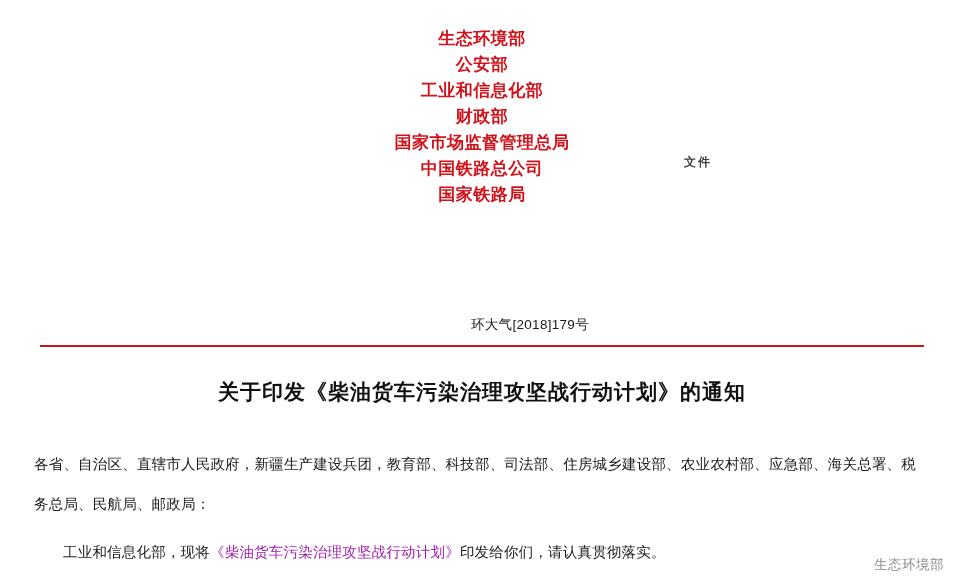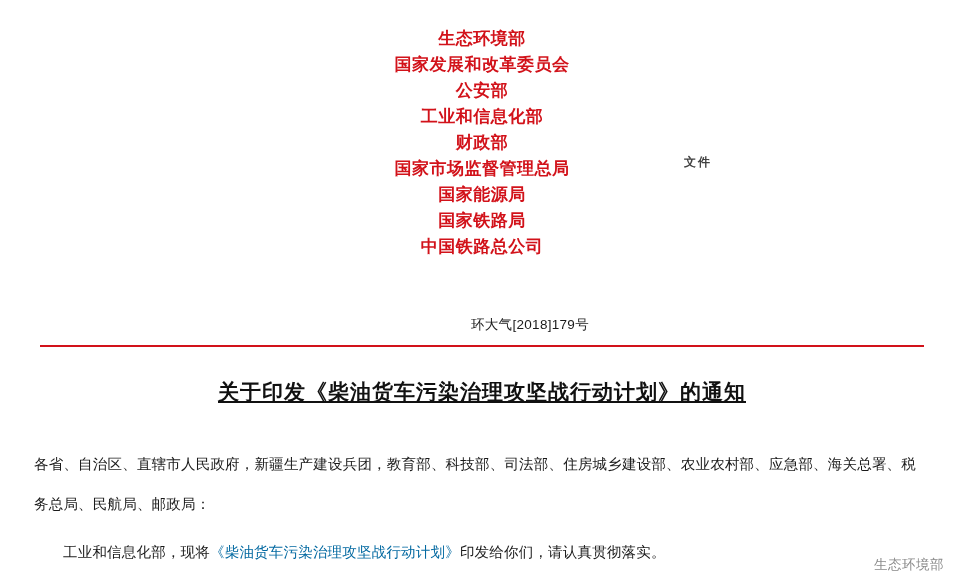--- a/index.html
+++ b/index.html
@@ -79,21 +79,20 @@
   .doc-title {
     position: absolute;
     left: 0;
     top: 378px;
     width: 964px;
     text-align: center;
     font-size: 21px;
     font-weight: bold;
     color: #111111;
     letter-spacing: 1px;
-    text-decoration: underline;
   }
 
   
   .body-text {
     position: absolute;
     left: 34px;
     top: 444px;
     width: 896px;
     font-size: 14.5px;
     line-height: 40px;
@@ -101,49 +100,47 @@
     letter-spacing: 0.2px;
   }
   .body-text p {
     margin: 0;
   }
   .para-indent {
     text-indent: 2em;
     margin-top: 8px !important;
   }
   .plan-link {
-    color: #0369a1;
+    color: #a21caf;
   }
 
   
   .watermark {
     position: absolute;
     right: 20px;
     bottom: 10px;
     font-size: 13.5px;
     color: #8a8a8a;
     letter-spacing: 0.5px;
   }
 </style>
 </head>
 <body>
 
 <div class="page">
 
   <div class="header">
     <div class="agency-list">
       <div class="agency">生态环境部</div>
-      <div class="agency">国家发展和改革委员会</div>
       <div class="agency">公安部</div>
       <div class="agency">工业和信息化部</div>
       <div class="agency">财政部</div>
       <div class="agency">国家市场监督管理总局</div>
-      <div class="agency">国家能源局</div>
+      <div class="agency">中国铁路总公司</div>
       <div class="agency">国家铁路局</div>
-      <div class="agency">中国铁路总公司</div>
     </div>
     <div class="wenjian">文件</div>
   </div>
 
   <div class="doc-number">环大气[2018]179号</div>
 
   <div class="red-rule"></div>
 
   <div class="doc-title">关于印发《柴油货车污染治理攻坚战行动计划》的通知</div>
 

